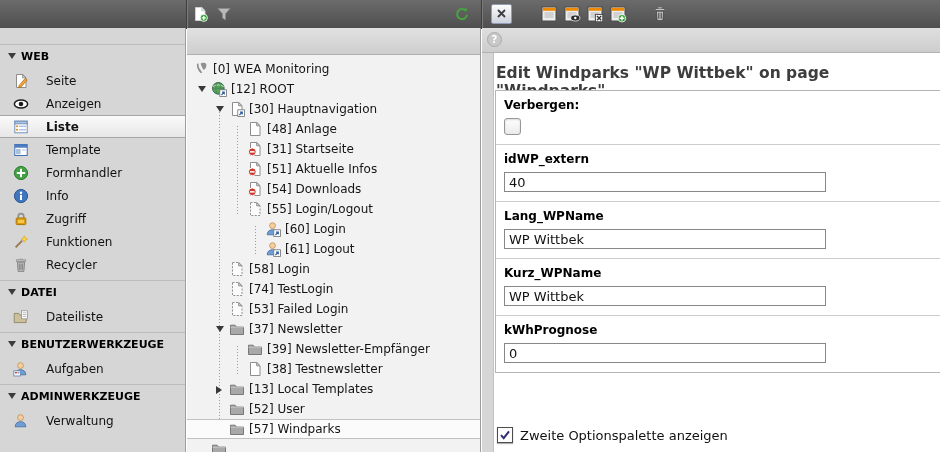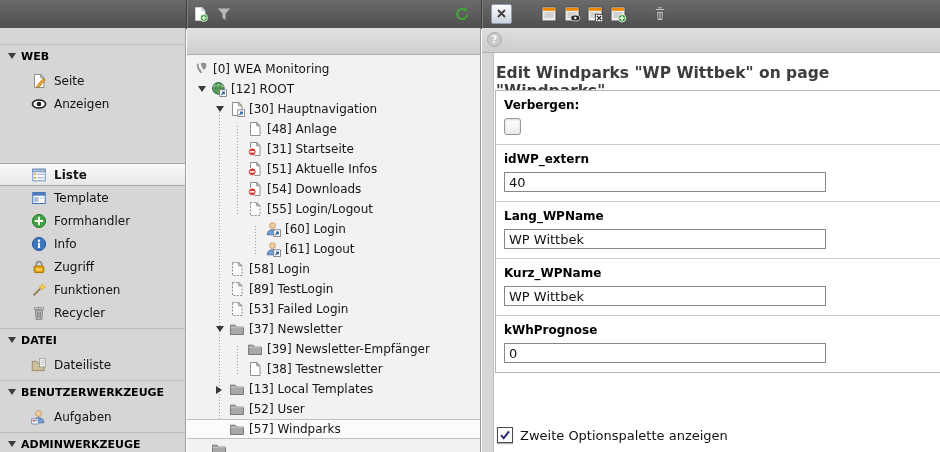--- a/index.html
+++ b/index.html
@@ -19,24 +19,24 @@
   
   .sidebar{position:absolute;left:0;top:28px;width:186px;bottom:0;background:#d6d6d6;
            border-right:1px solid #9e9e9e;box-sizing:border-box;padding-top:16px;}
   .section{margin-top:4px;}
   .section:first-child{margin-top:0;}
   .section-header{height:24px;line-height:24px;font-weight:bold;font-size:11px;color:#000;
                   padding-left:8px;border-top:1px solid #bcbcbc;cursor:pointer;}
   .tri{display:inline-block;width:0;height:0;border-left:4px solid transparent;
        border-right:4px solid transparent;border-top:6px solid #3c3c3c;margin-right:5px;
        vertical-align:1px;}
-  .side-item{height:23px;display:flex;align-items:center;padding-left:31px;gap:7px;cursor:pointer;
+  .side-item{height:23px;display:flex;align-items:center;padding-left:13px;gap:17px;cursor:pointer;
              box-sizing:border-box;}
   .side-item.selected{background:linear-gradient(#fafafa,#e7e7e7);border-top:1px solid #a6a6a6;
-                      border-bottom:1px solid #a6a6a6;font-weight:bold;margin-top:48px;}
+                      border-bottom:1px solid #a6a6a6;font-weight:bold;}
   .icon16{width:16px;height:16px;flex:0 0 16px;display:inline-block;line-height:0;}
   
   .treepanel{position:absolute;left:187px;top:28px;width:294px;bottom:0;background:#f2f2f2;
              border-right:1px solid #9b9b9b;box-sizing:border-box;}
   .tree-filterbar{position:absolute;left:0;top:0;right:0;height:26px;
                   background:linear-gradient(#e1e1e1,#cecece);border-bottom:1px solid #b0b0b0;}
   .tree-rows{position:absolute;left:0;top:27px;right:0;bottom:0;overflow:hidden;padding-top:4px;}
   .tree-row{position:relative;height:20px;line-height:20px;white-space:nowrap;cursor:pointer;
             box-sizing:border-box;}
   .tree-row.selected{background:#fbfbfb;border-top:1px solid #c2c2c2;border-bottom:1px solid #c2c2c2;
@@ -391,21 +391,21 @@
               <path d="M3.5 1.5h6.2L13 4.8V14.5H3.5z" fill="#fbfbfb" stroke="#8d8d8d" stroke-dasharray="2 1.4"></path>
               <path d="M9.7 1.5v3.3H13z" fill="#dcdcdc" stroke="#8d8d8d"></path>
             </svg></span>
           <span class="tree-label" style="left: 62px;">[58] Login</span>
         </div>
         <div class="tree-row">
           <span class="icon16" style="left: 42px;"><svg width="16" height="16" viewBox="0 0 16 16">
               <path d="M3.5 1.5h6.2L13 4.8V14.5H3.5z" fill="#fbfbfb" stroke="#8d8d8d" stroke-dasharray="2 1.4"></path>
               <path d="M9.7 1.5v3.3H13z" fill="#dcdcdc" stroke="#8d8d8d"></path>
             </svg></span>
-          <span class="tree-label" style="left: 62px;">[89] TestLogin</span>
+          <span class="tree-label" style="left: 62px;">[74] TestLogin</span>
         </div>
         <div class="tree-row">
           <span class="icon16" style="left: 42px;"><svg width="16" height="16" viewBox="0 0 16 16">
               <path d="M3.5 1.5h6.2L13 4.8V14.5H3.5z" fill="#fbfbfb" stroke="#8d8d8d" stroke-dasharray="2 1.4"></path>
               <path d="M9.7 1.5v3.3H13z" fill="#dcdcdc" stroke="#8d8d8d"></path>
             </svg></span>
           <span class="tree-label" style="left: 62px;">[53] Failed Login</span>
         </div>
         <div class="tree-row">
           <span class="expander down" style="left: 29px;"></span>

